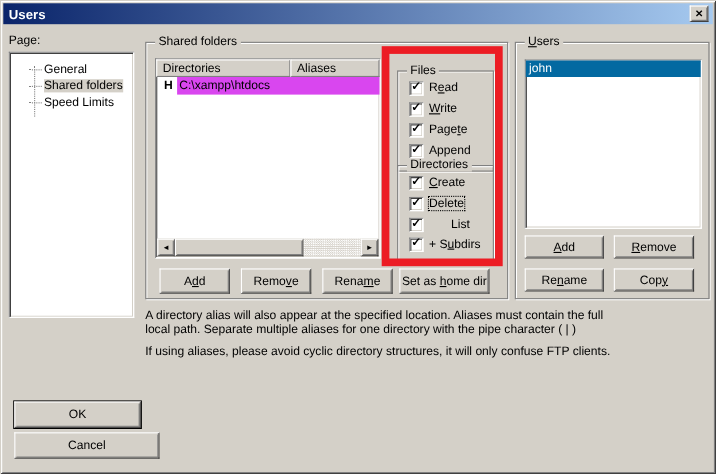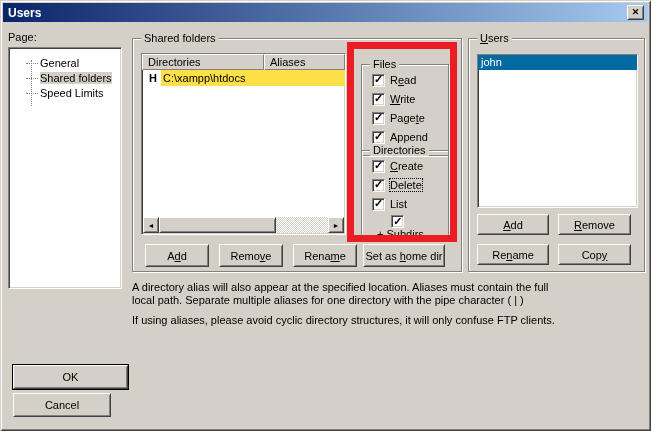--- a/index.html
+++ b/index.html
@@ -110,21 +110,21 @@
   <div class="groupbox" style="left:132px; top:38px; width:330px; height:234px;">
     <span class="grouplabel">Shared folders</span>
 
     <div class="sunken-white" style="position:absolute; left:8px; top:14px; width:205px; height:182px;">
       <div class="lvheader">
         <div class="lvh-cell" style="width:122px;">Directories</div>
         <div class="lvh-cell" style="flex:1;">Aliases</div>
       </div>
       <div class="lvrow">
         <span style="font-weight:bold; padding-left:7px;">H</span>
-        <span style="background:#fde047; flex:1; margin-left:4px; padding-left:2px;">C:\xampp\htdocs</span>
+        <span style="background:#d946ef; flex:1; margin-left:4px; padding-left:2px;">C:\xampp\htdocs</span>
       </div>
       <div class="hscroll">
         <div class="sb-btn">
           <span>◄</span>
         </div>
         <div class="sb-thumb"></div>
         <div class="sb-track"></div>
         <div class="sb-btn">
           <span>►</span>
         </div>
@@ -168,25 +168,25 @@
   <div class="groupbox" style="left:361px; top:150px; width:88px; height:90px;">
     <span class="grouplabel">Directories</span>
     <div class="cbrow" style="left:10px; top:8px;">
       <span class="cbbox"></span>
       <span class="cblabel mn"><span></span><span class="u">C</span><span>reate</span></span>
     </div>
     <div class="cbrow" style="left:10px; top:27px;">
       <span class="cbbox"></span>
       <span class="cblabel focused mn"><span>Delete</span><span class="u"></span><span></span></span>
     </div>
-    <div class="cbrow" style="left:10px; top:46px;">
+    <div class="cbrow" style="left:10px; top:46px;gap:20px;">
       <span class="cbbox"></span>
       <span class="cblabel mn"><span>List</span><span class="u"></span><span></span></span>
     </div>
-    <div class="cbrow" style="left:10px; top:64px;flex-direction:column;">
+    <div class="cbrow" style="left:10px; top:64px;">
       <span class="cbbox"></span>
       <span class="cblabel mn"><span>+ S</span><span class="u">u</span><span>bdirs</span></span>
     </div>
   </div>
 
   <div class="annotation" style="left:347px; top:42px; width:110px; height:200px;"></div>
 
   <div class="groupbox" style="left:468px; top:38px; width:177px; height:234px;">
     <span class="grouplabel mn"><span></span><span class="u">U</span><span>sers</span></span>
 
@@ -211,17 +211,17 @@
   </div>
 
   <div class="infotext">
     <p>A directory alias will also appear at the specified location. Aliases must contain the full local path. Separate multiple aliases for one directory with the pipe character ( | )</p>
     <p>If using aliases, please avoid cyclic directory structures, it will only confuse FTP clients.</p>
   </div>
 
   <div class="btn default" style="left:13px; top:365px; width:115px; height:24px;">
     <span>OK</span>
   </div>
-  <div class="btn" style="left:13px; top:393px; width:98px; height:24px;">
+  <div class="btn" style="left:13px; top:393px; width:132px; height:24px;">
     <span>Cancel</span>
   </div>
 
 </div>
 
 </body></html>

